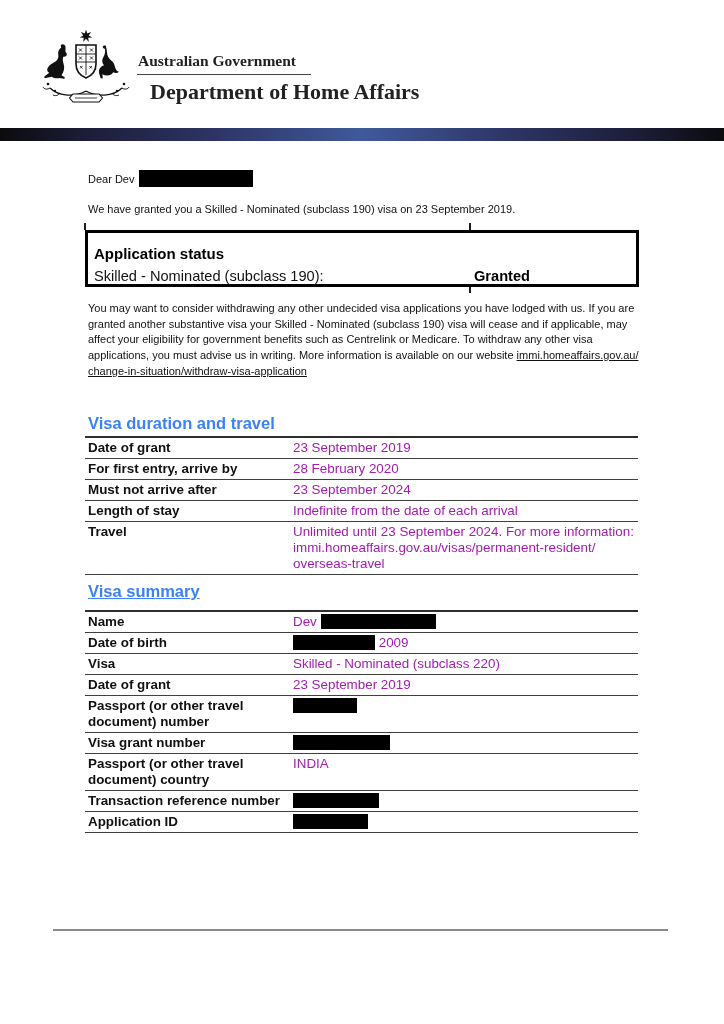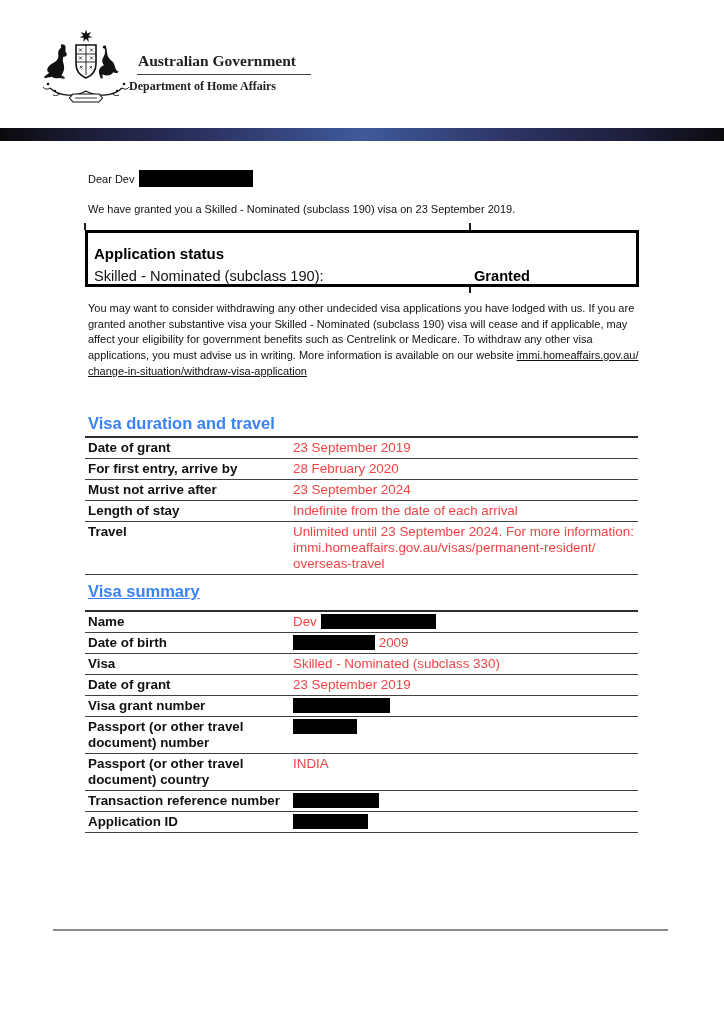--- a/index.html
+++ b/index.html
@@ -4,22 +4,22 @@
 <style>
   html,body{margin:0;padding:0;background:#ffffff;}
   .page{position:relative;width:724px;height:1024px;background:#ffffff;overflow:hidden;
         font-family:"Liberation Sans",sans-serif;color:#1a1a1a;}
 
   
   .crest{position:absolute;left:36px;top:28px;width:100px;height:80px;}
   .hdr-line1{position:absolute;left:138px;top:52px;font-family:"Liberation Serif",serif;
              font-weight:bold;font-size:15.5px;color:#222;}
   .hdr-rule{position:absolute;left:137px;top:74px;width:174px;height:1px;background:#444;}
-  .hdr-line2{position:absolute;left:129px;top:79px;font-family:"Liberation Serif",serif;
-             font-weight:bold;font-size:12px;color:#222;}
+  .hdr-line2{position:absolute;left:150px;top:79px;font-family:"Liberation Serif",serif;
+             font-weight:bold;font-size:22px;color:#222;}
   .band{position:absolute;left:0;top:128px;width:724px;height:13px;
         background:linear-gradient(90deg,#0b0b0e 0%,#1c1d38 12%,#2e3566 30%,#3e5a9b 50%,#2e3566 70%,#1c1d38 88%,#0b0b0e 100%);}
 
   
   .body-text{font-size:11px;line-height:15.7px;color:#111;}
   .salutation{position:absolute;left:88px;top:170px;}
   .redact{display:inline-block;height:16px;background:#000;vertical-align:-3px;}
   .salutation .redact{margin-left:5px;height:17px;vertical-align:-4px;}
   .intro{position:absolute;left:88px;top:202px;width:580px;}
 
@@ -42,21 +42,21 @@
   .title-duration{top:414px;}
   .title-summary{top:582px;text-decoration:underline;}
   .heading-rule{position:absolute;left:85px;width:553px;height:2px;background:#2e2e2e;}
   .rule-duration{top:436px;}
   .rule-summary{top:610px;}
   .vtable{position:absolute;left:85px;width:553px;}
   .table-duration{top:438px;}
   .table-summary{top:612px;}
   .trow{display:flex;padding:2px 0;border-bottom:1px solid #404040;}
   .tlabel{width:200px;padding-left:3px;font-weight:bold;font-size:13.4px;line-height:16px;color:#111;flex:none;margin-right:5px;}
-  .tvalue{width:345px;font-size:13.4px;line-height:16px;color:#ef4444;}
+  .tvalue{width:345px;font-size:13.4px;line-height:16px;color:#a21caf;}
   .tvalue .redact{height:15px;vertical-align:-3px;}
 
   .footer-rule{position:absolute;left:53px;top:929px;width:615px;height:2px;background:#8a8a8a;}
 </style>
 </head>
 <body>
 
 <div class="page">
 
   <svg class="crest" viewBox="0 0 100 78">
@@ -142,33 +142,33 @@
       <div class="trow">
         <div class="tlabel">Name</div>
         <div class="tvalue"><span>Dev </span><span class="redact" style="width: 115px;"></span></div>
       </div>
       <div class="trow">
         <div class="tlabel">Date of birth</div>
         <div class="tvalue"><span class="redact" style="width: 82px;"></span><span> 2009</span></div>
       </div>
       <div class="trow">
         <div class="tlabel">Visa</div>
-        <div class="tvalue"><span>Skilled - Nominated (subclass 330)</span></div>
+        <div class="tvalue"><span>Skilled - Nominated (subclass 220)</span></div>
       </div>
       <div class="trow">
         <div class="tlabel">Date of grant</div>
         <div class="tvalue"><span>23 September 2019</span></div>
       </div>
       <div class="trow">
+        <div class="tlabel">Passport (or other travel document) number</div>
+        <div class="tvalue"><span class="redact" style="width: 64px;"></span></div>
+      </div>
+      <div class="trow">
         <div class="tlabel">Visa grant number</div>
         <div class="tvalue"><span class="redact" style="width: 97px;"></span></div>
-      </div>
-      <div class="trow">
-        <div class="tlabel">Passport (or other travel document) number</div>
-        <div class="tvalue"><span class="redact" style="width: 64px;"></span></div>
       </div>
       <div class="trow">
         <div class="tlabel">Passport (or other travel document) country</div>
         <div class="tvalue"><span>INDIA</span></div>
       </div>
       <div class="trow">
         <div class="tlabel">Transaction reference number</div>
         <div class="tvalue"><span class="redact" style="width: 86px;"></span></div>
       </div>
       <div class="trow">

